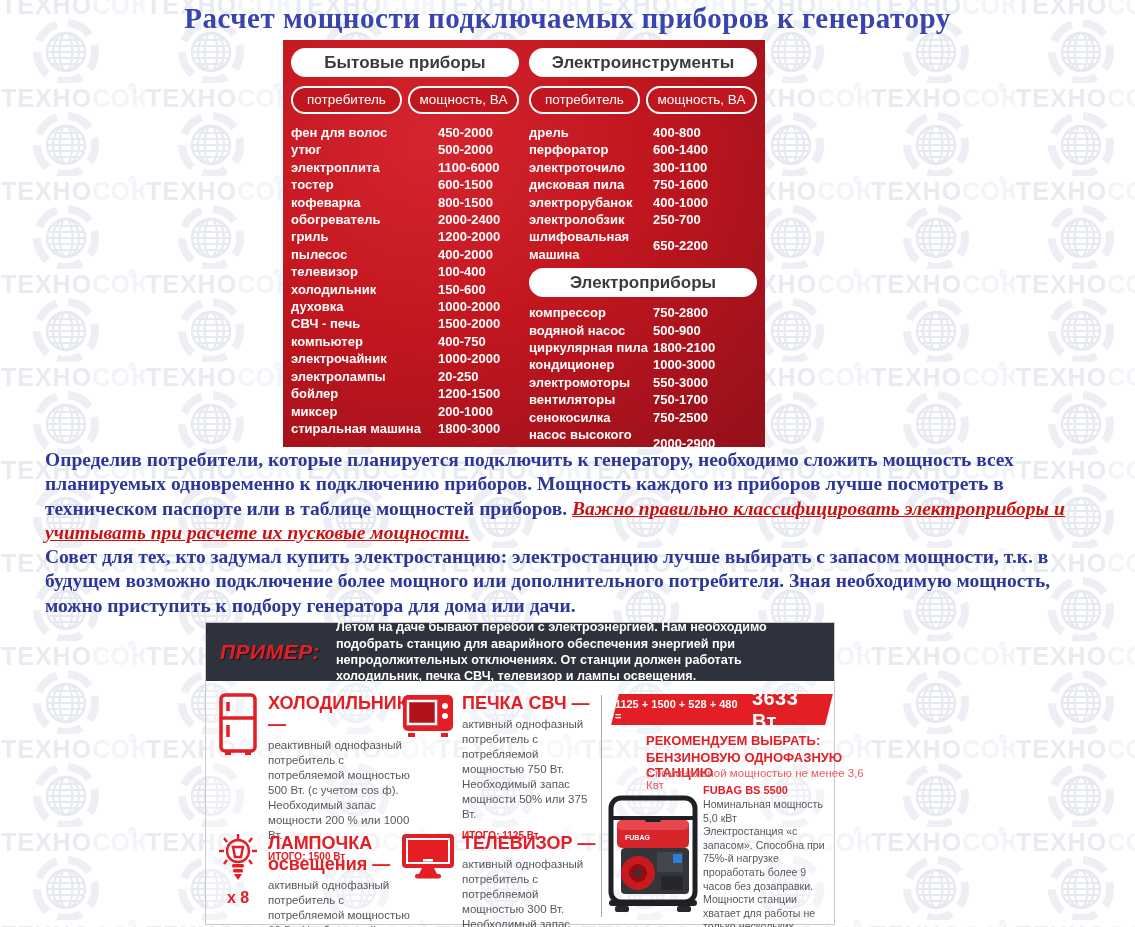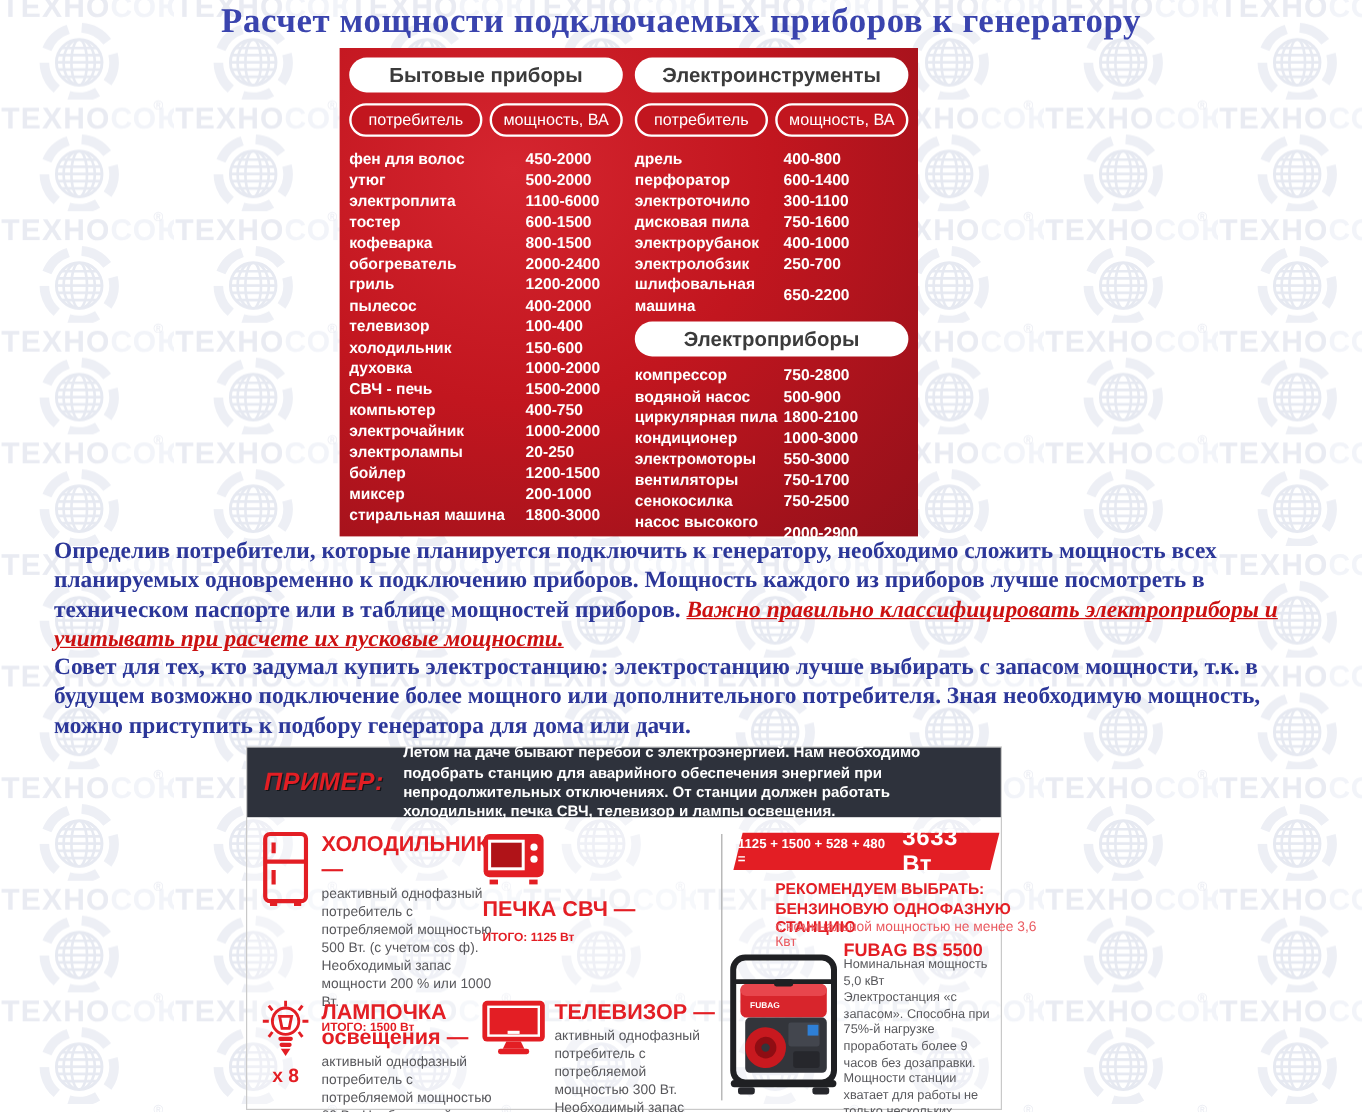--- a/index.html
+++ b/index.html
@@ -63,21 +63,21 @@
   }
   .ex-label{
     color:#e31e24;font-size:21px;font-weight:700;font-style:italic;
     letter-spacing:.5px;margin-right:16px;flex:none;
     text-shadow:1px 1px 0 #14161b;
   }
   .ex-intro{color:#fff;font-size:12.6px;font-weight:600;line-height:16.4px;width:530px;}
 
   .ex-item{position:absolute;display:flex;gap:8px;}
   .item-1{left:10px;top:70px;width:200px;}
-  .item-2{left:196px;top:70px;width:200px;flex-direction:column;}
+  .item-2{left:196px;top:70px;width:200px;}
   .item-3{left:10px;top:210px;width:200px;}
   .item-4{left:196px;top:210px;width:200px;}
   .ex-icon-col{flex:none;width:52px;display:flex;flex-direction:column;align-items:center;gap:4px;}
   .item-1 .ex-icon-col,.item-3 .ex-icon-col{width:44px;}
   .multiplier{color:#e31e24;font-weight:700;font-size:16px;}
   .ex-text{flex:1;min-width:0;}
   .ex-title{color:#e31e24;font-weight:700;font-size:18px;margin-bottom:3px;}
   .ex-body{color:#58585c;font-size:11.5px;line-height:15px;}
   .ex-total{color:#e31e24;font-weight:700;font-size:10px;margin-top:8px;}
 
@@ -90,21 +90,21 @@
   }
   .formula > span{transform:skewX(14deg);color:#fff;font-weight:700;}
   .f-expr{font-size:11px;}
   .f-res{font-size:20px;letter-spacing:.5px;}
 
   .rec{position:absolute;left:408px;width:218px;color:#e31e24;font-weight:700;padding-left:32px;}
   .rec-1{top:110px;font-size:13px;}
   .rec-2{top:127px;font-size:13px;}
   .rec-3{top:144px;font-size:11.5px;font-weight:400;color:#ea5a60;}
 
-  .product-name{position:absolute;left:497px;top:161px;color:#e31e24;font-weight:700;font-size:15px;}
+  .product-name{position:absolute;left:497px;top:161px;color:#e31e24;font-weight:700;font-size:11px;}
   .product-desc{
     position:absolute;left:497px;top:175px;width:128px;
     color:#58585c;font-size:10.6px;line-height:13.6px;white-space:pre-line;
   }
   .generator{position:absolute;left:399px;top:165px;}
 </style>
 </head>
 <body>
 
 <svg id="wm-svg" width="1135" height="927" aria-hidden="true">
@@ -329,20 +329,21 @@
           <rect x="1" y="2" width="50" height="36" rx="5" fill="#e31e24"></rect>
           <rect x="6" y="8" width="28" height="23" fill="#b01318" stroke="#ffffff" stroke-width="2.5"></rect>
           <circle cx="43" cy="13" r="3" fill="#ffffff"></circle>
           <circle cx="43" cy="23" r="3" fill="#ffffff"></circle>
           <rect x="6" y="40" width="7" height="4" fill="#e31e24"></rect>
           <rect x="39" y="40" width="7" height="4" fill="#e31e24"></rect>
         </svg>
       </div>
       <div class="ex-text">
         <div class="ex-title">ПЕЧКА СВЧ —</div>
+        <div class="ex-body">активный однофазный потребитель с потребляемой мощностью 750 Вт. Необходимый запас мощности 50% или 375 Вт.</div>
         <div class="ex-total">ИТОГО: 1125 Вт</div>
       </div>
     </div>
 
     <div class="ex-item item-3">
       <div class="ex-icon-col">
         <svg width="44" height="52" viewBox="0 0 44 52">
           <g stroke="#e31e24" stroke-width="2.4" fill="none">
             <circle cx="22" cy="18" r="11"></circle>
             <path d="M17 14 L27 14 L25 24 L19 24 Z"></path>

